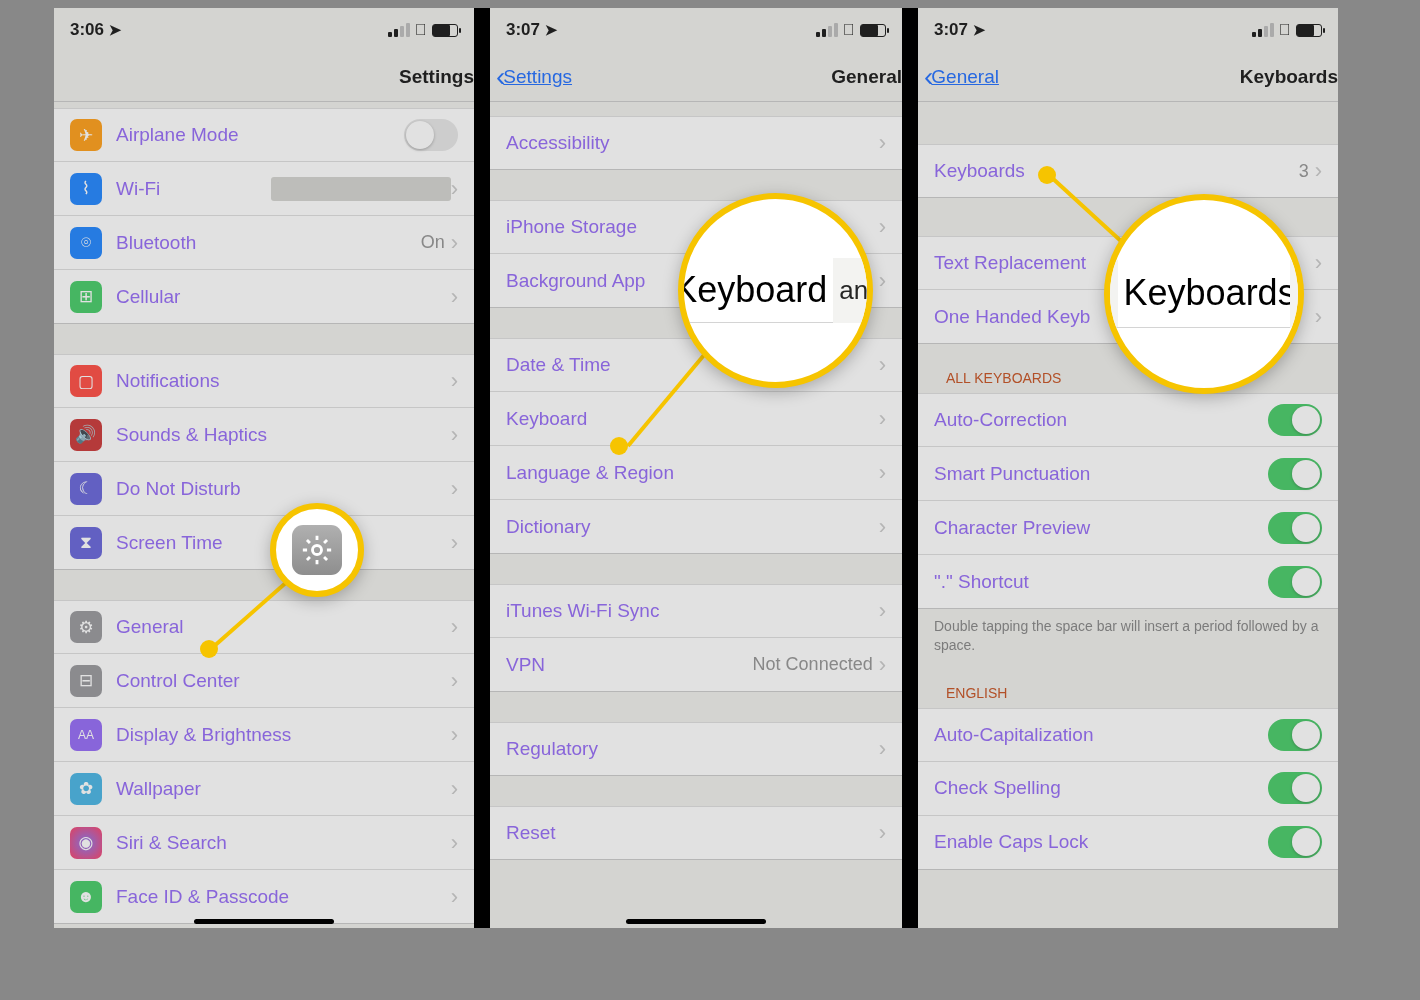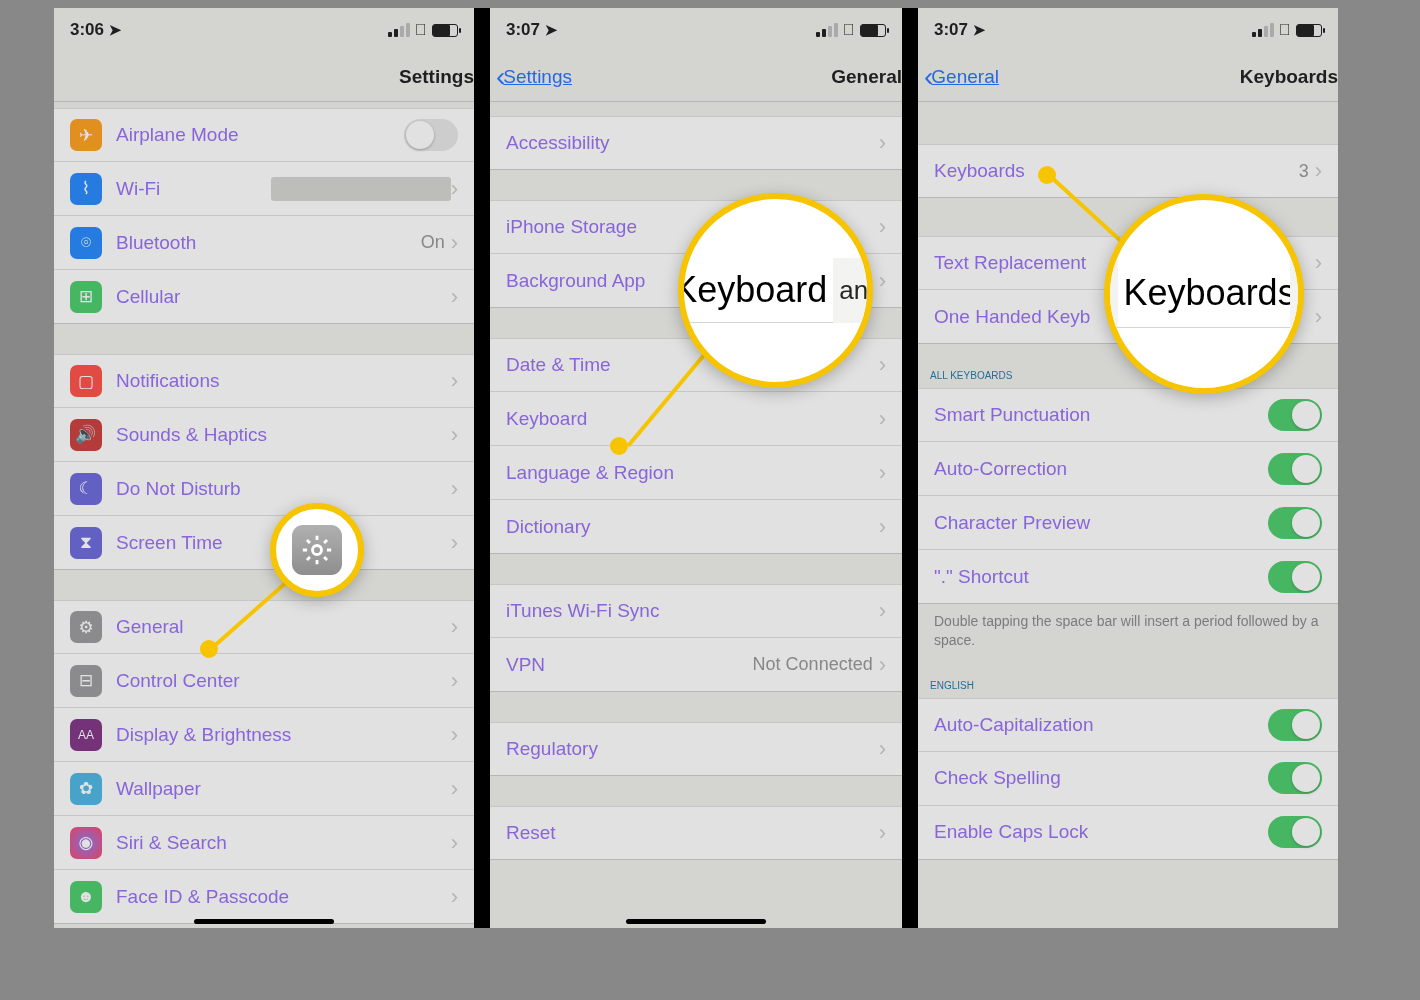--- a/index.html
+++ b/index.html
@@ -18,21 +18,21 @@
 .batt:after{content:"";position:absolute;right:-4px;top:3px;width:2px;height:5px;background:#000;border-radius:1px}
 .batt i{display:block;height:100%;background:#000;border-radius:1px}
 .loc{display:inline-block;transform:rotate(0deg);font-size:15px}
 .navbar{height:50px;display:flex;align-items:center;justify-content:flex-end;position:relative;border-bottom:1px solid #c7c7c7}
 .navtitle{font-size:19px;font-weight:600}
 .back{position:absolute;left:6px;top:0;height:50px;display:flex;align-items:center;color:#0a60ff;font-size:19px}
 .back .chev{font-size:28px;font-weight:300;margin-right:-2px}
 .back span.txt{text-decoration:underline}
 .content{height:826px;overflow:hidden}
 .sect-gap{height:30px}
-.sect-header{padding:26px 12px 7px;font-size:10px;color:#0369a1;text-transform:uppercase}
+.sect-header{padding:26px 28px 7px;font-size:14px;color:#c2410c;text-transform:uppercase}
 .sect-footer{padding:8px 16px 4px;font-size:14px;color:#7a7a7a;line-height:1.35}
 .row{height:54px;background:#fff;display:flex;align-items:center;padding:0 16px;border-bottom:1px solid #dcdcdc;font-size:19px}
 .row:first-child{border-top:1px solid #dcdcdc}
 .group .row:last-child{border-bottom:1px solid #c7c7c7}
 .row .icon{width:32px;height:32px;border-radius:7px;margin-right:14px;display:flex;align-items:center;justify-content:center;color:#fff;font-size:17px}
 .row .lbl{flex:1;color:#8b5cf6}
 .row .val{color:#8a8a8a;margin-right:6px;font-size:18px}
 .row .chevr{color:#c5c5c5;font-size:22px;font-weight:300}
 .toggle{width:54px;height:32px;background:#e5e5e5;border-radius:16px;position:relative}
 .toggle.on{background:#35c759}
@@ -131,21 +131,21 @@
         <span class="icon" style="background:#8e8e93">⚙</span>
         <span class="lbl">General</span>
         <span class="chevr">›</span>
       </div>
       <div class="row">
         <span class="icon" style="background:#8e8e93">⊟</span>
         <span class="lbl">Control Center</span>
         <span class="chevr">›</span>
       </div>
       <div class="row">
-        <span class="icon" style="background:#701a75;font-size:12px">AA</span>
+        <span class="icon" style="background:#8b5cf6;font-size:12px">AA</span>
         <span class="lbl">Display &amp; Brightness</span>
         <span class="chevr">›</span>
       </div>
       <div class="row">
         <span class="icon" style="background:#37aee2">✿</span>
         <span class="lbl">Wallpaper</span>
         <span class="chevr">›</span>
       </div>
       <div class="row">
         <span class="icon" style="background:radial-gradient(circle,#7b68ee,#ff2d55)">◉</span>
@@ -328,27 +328,27 @@
             <span class="chevr">›</span>
           </div>
       <div class="row">
             <span class="lbl">One Handed Keyb</span>
             <span class="chevr">›</span>
           </div>
     </div>
     <div class="sect-header">ALL KEYBOARDS</div>
     <div class="group">
       <div class="row">
+            <span class="lbl">Auto-Correction</span>
+            <span class="toggle on">
+              <span class="knob"></span>
+            </span>
+          </div>
+      <div class="row">
             <span class="lbl">Smart Punctuation</span>
-            <span class="toggle on">
-              <span class="knob"></span>
-            </span>
-          </div>
-      <div class="row">
-            <span class="lbl">Auto-Correction</span>
             <span class="toggle on">
               <span class="knob"></span>
             </span>
           </div>
       <div class="row">
             <span class="lbl">Character Preview</span>
             <span class="toggle on">
               <span class="knob"></span>
             </span>
           </div>

